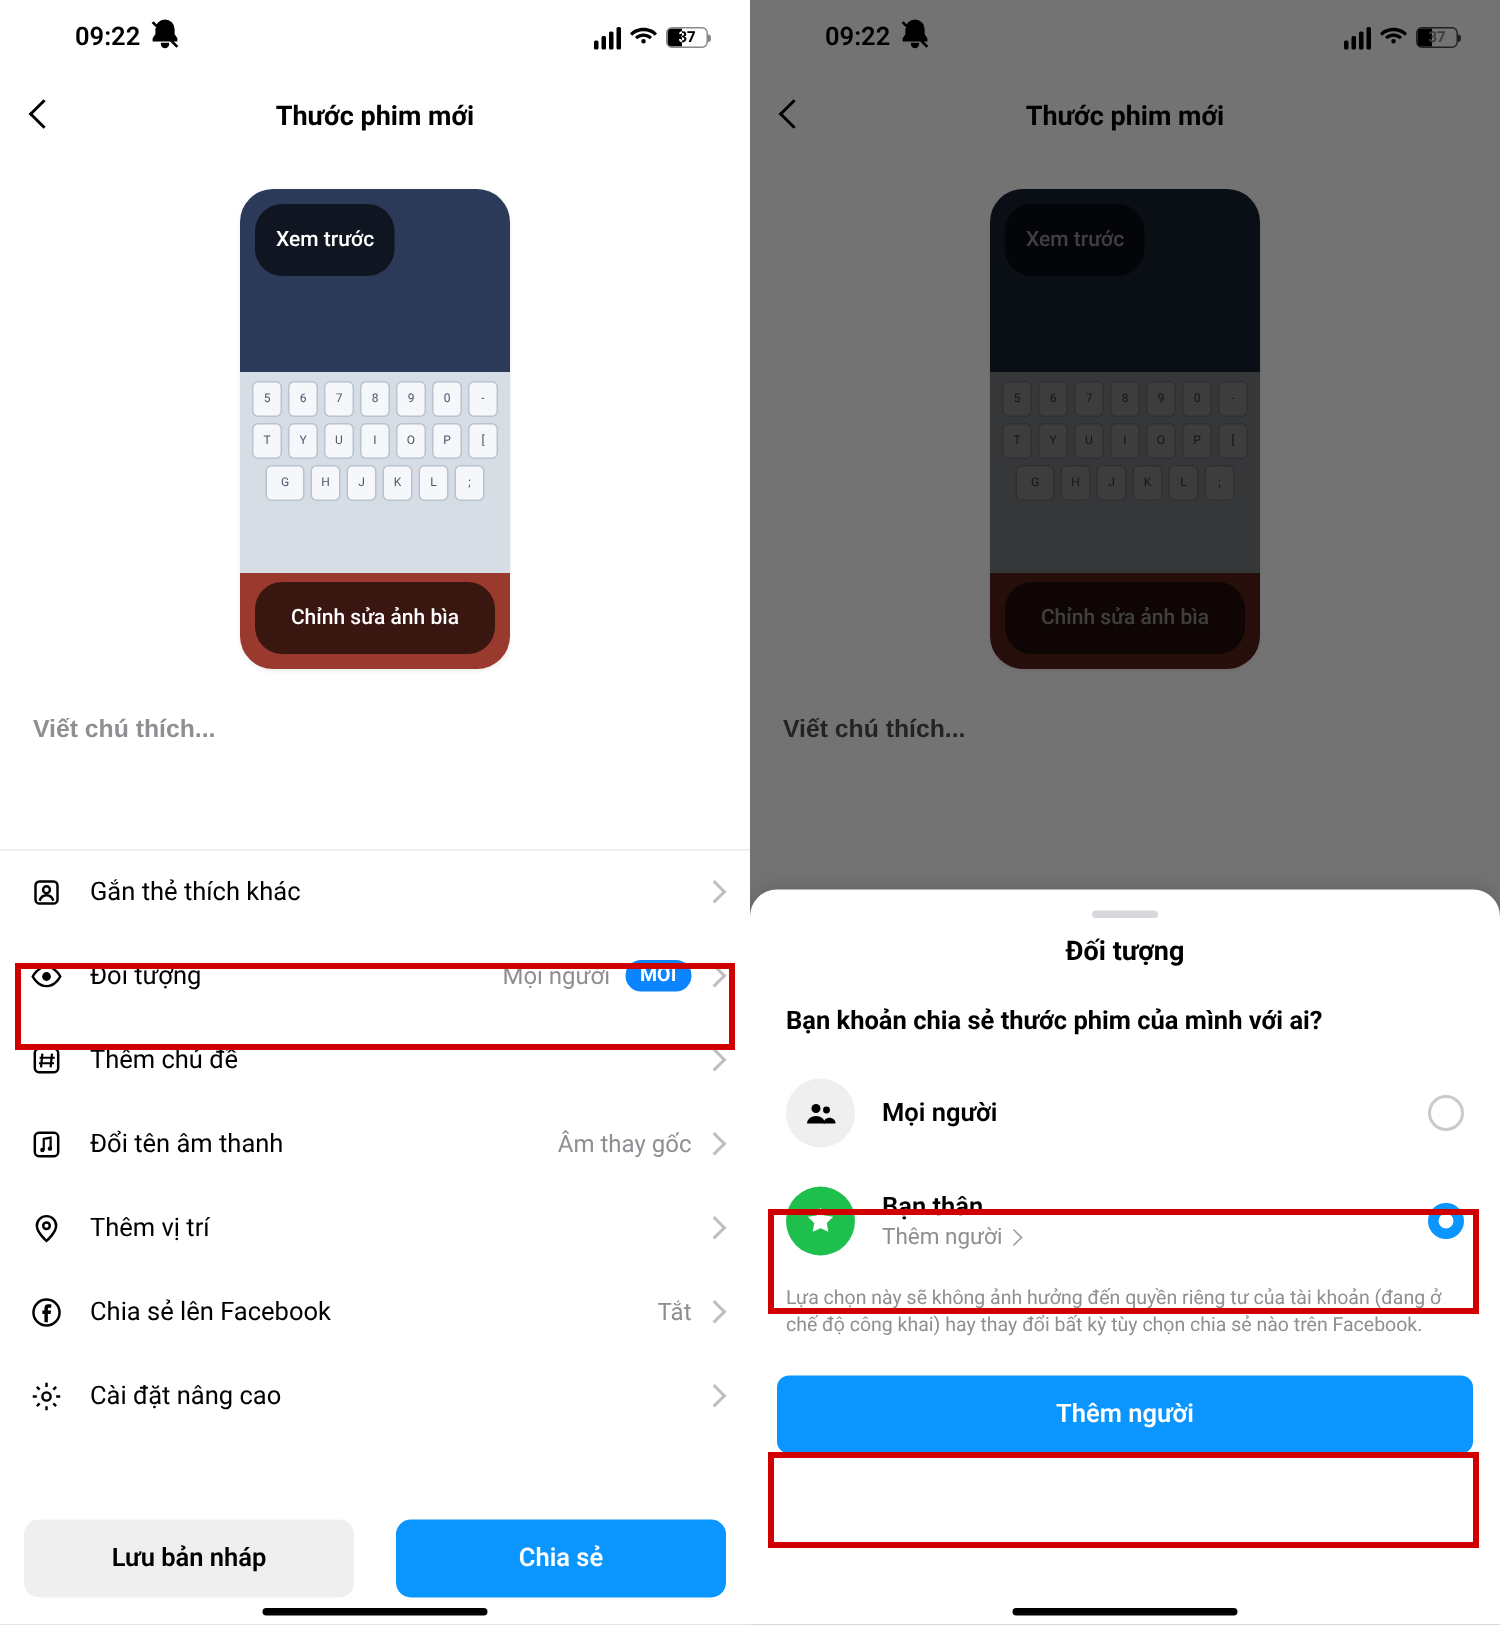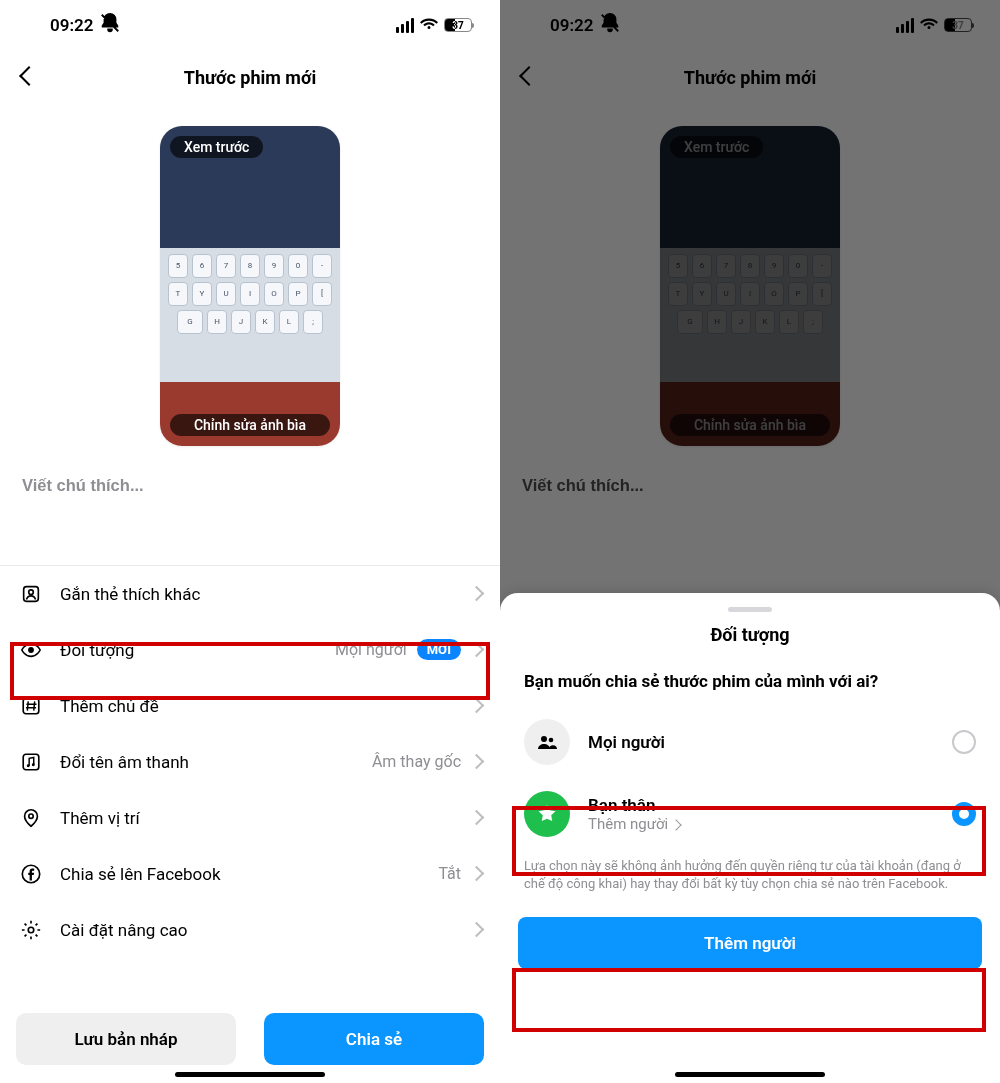--- a/index.html
+++ b/index.html
@@ -79,21 +79,21 @@
     box-shadow: 0 1px 3px rgba(0,0,0,.08);
   }
   .pv-top { flex: 0 0 38%; background: #2b3a58; }
   .pv-keys { flex: 0 0 42%; background: #d7dde4; display: flex; flex-direction: column; gap: 4px; padding: 6px 4px; }
   .pv-row { display: flex; gap: 4px; justify-content: center; }
   .key { width: 20px; height: 24px; background: #f5f7fa; border: 1px solid #b9c2cf; border-radius: 4px; font-size: 8px; display:flex; align-items:center; justify-content:center; color:#4a5568;}
   .key.w { width: 26px; }
   .pv-bottom { flex: 1; background: #9a3a2e; }
   .pv-pill {
     position: absolute; background: rgba(0,0,0,.62); color: #fff;
-    font-size: 14px; font-weight: 500; padding: 3px 14px; border-radius: 18px;
+    font-size: 14px; font-weight: 500; padding: 16px 14px; border-radius: 18px;
   }
   .pv-pill.top { top: 10px; left: 10px; }
   .pv-pill.bot { bottom: 10px; left: 10px; right: 10px; text-align: center; }
 
   .caption-area { padding: 30px 22px 0; }
   .caption-input {
     border: none; outline: none; width: 100%; font-size: 16.5px; color: #000;
     background: transparent;
     font-weight: bold;
   }
@@ -464,21 +464,21 @@
 
   <div class="caption-area">
     <input class="caption-input" placeholder="Viết chú thích..." style="">
   </div>
 
   <div class="dim-layer"></div>
 
   <div class="sheet">
     <div class="sheet-handle"></div>
     <div class="sheet-title">Đối tượng</div>
-    <div class="sheet-q">Bạn muốn chia sẻ thước phim của mình với ai?</div>
+    <div class="sheet-q">Bạn khoản chia sẻ thước phim của mình với ai?</div>
 
     <div class="opt">
       <div class="circ gray">
         <svg width="24" height="24" viewBox="0 0 24 24">
             <circle cx="9" cy="9" r="3" fill="#000"></circle>
             <circle cx="16" cy="10" r="2.3" fill="#000"></circle>
             <path d="M3 19c0-3 3-5 6-5s6 2 6 5" fill="#000"></path>
             <path d="M14 19c0-2.3 1.7-3.8 4-3.8s4 1.5 4 3.8" fill="#000"></path>
           </svg>
       </div>

